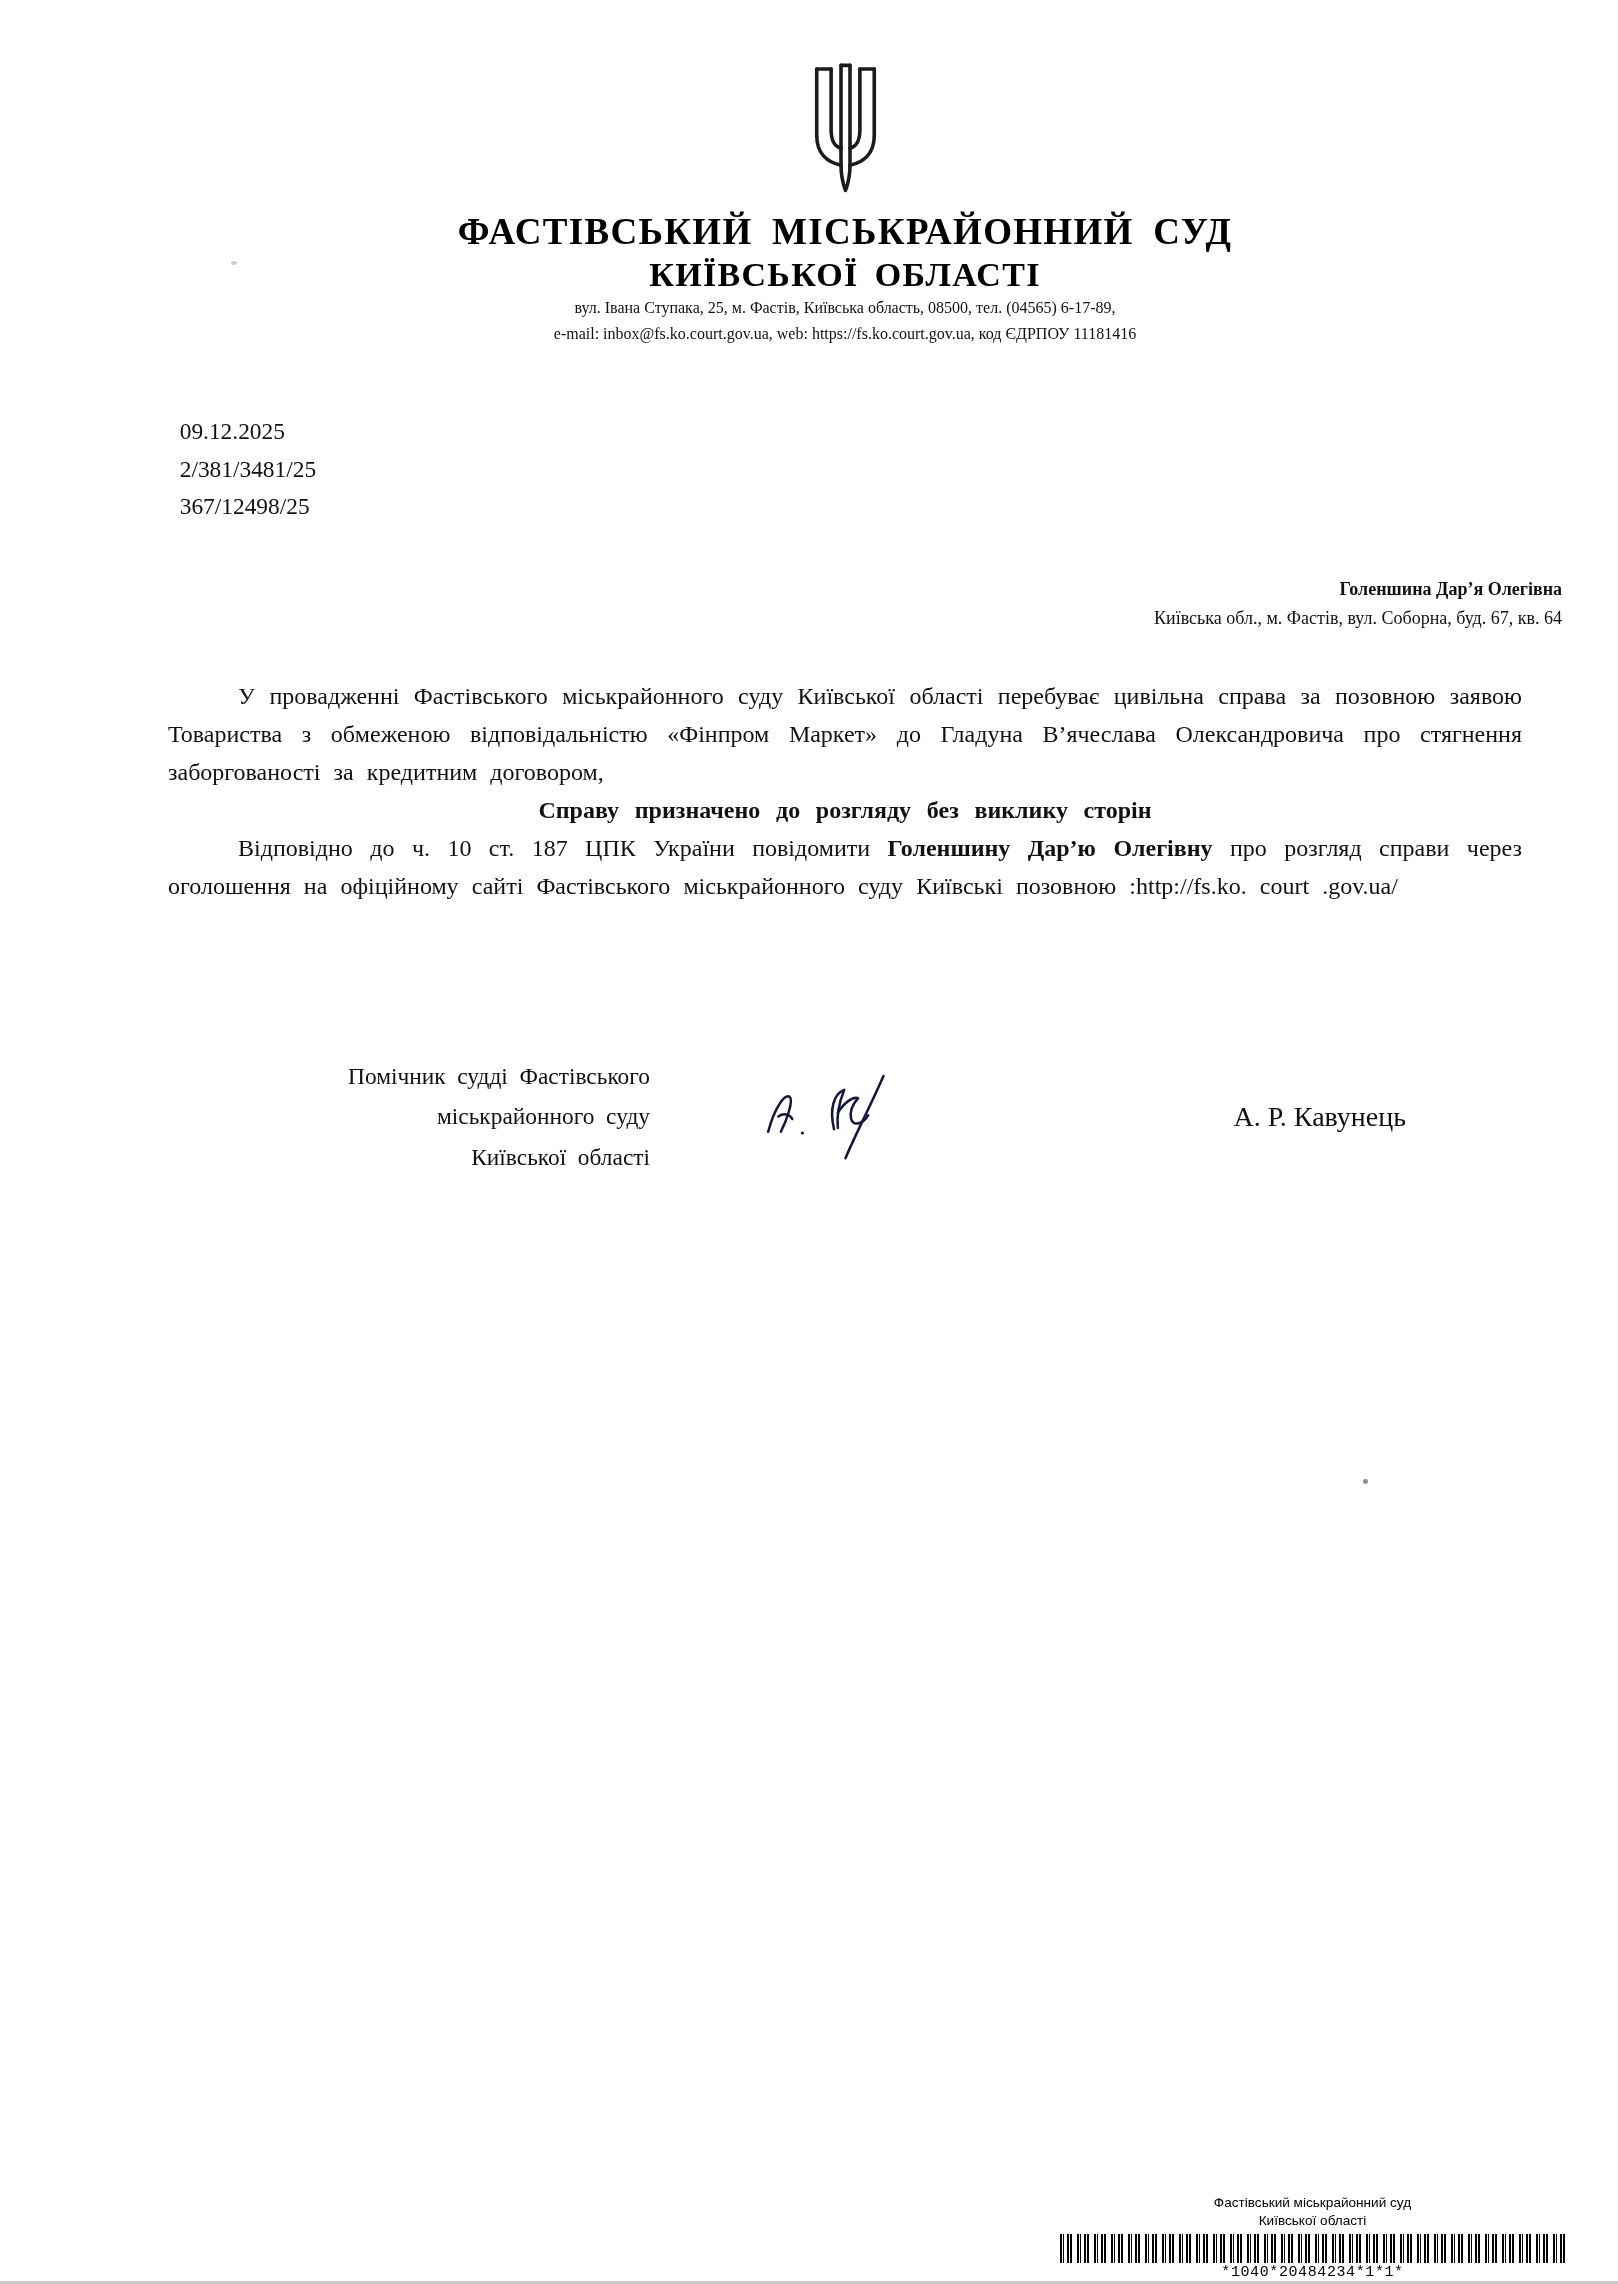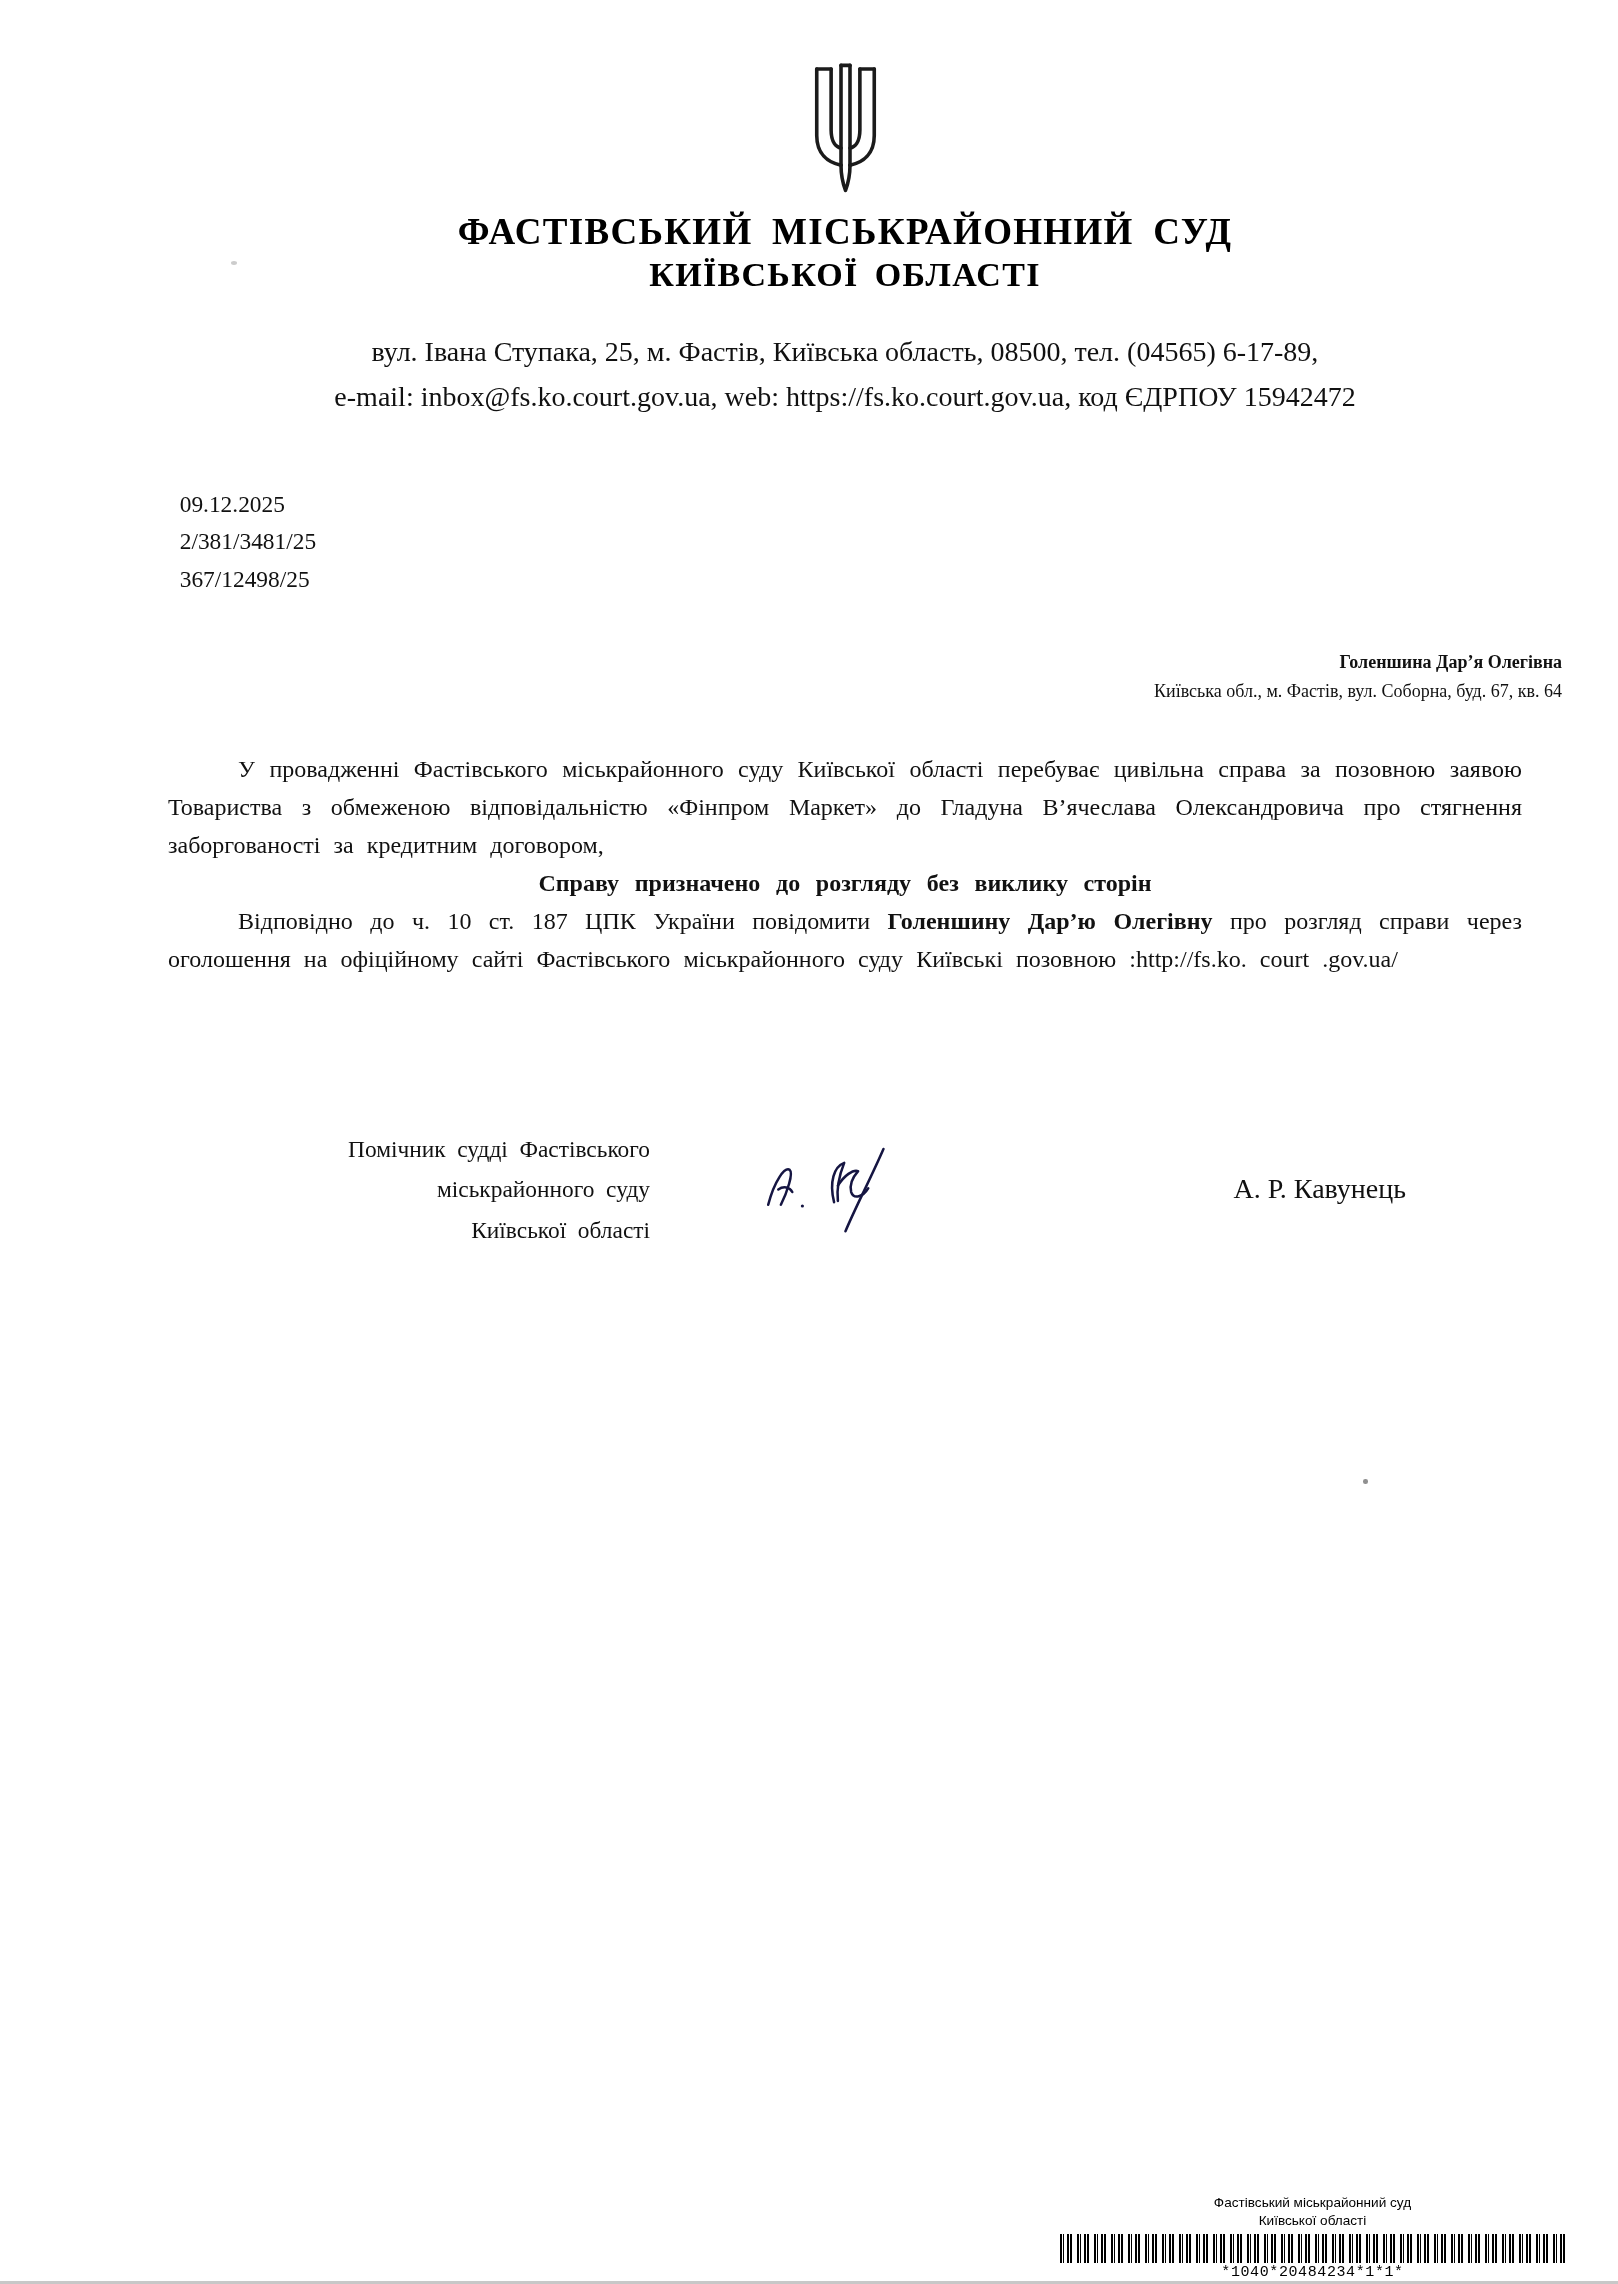--- a/index.html
+++ b/index.html
@@ -20,21 +20,21 @@
   .court-name {
     margin: 7.8px 0 0; text-align: center;
     font-size: 37px; font-weight: bold; color: #000;
     letter-spacing: 1.3px; word-spacing: 9px; line-height: 1.18;
   }
   .court-region {
     margin: 1.3px 0 0; text-align: center;
     font-size: 34px; font-weight: bold; color: #000;
     letter-spacing: 1.3px; word-spacing: 6.5px; line-height: 1.18;
   }
-  .addr-block { margin-top: 34px; text-align: center; font-size: 28px; line-height: 1.62; }
+  .addr-block { margin-top: 0; text-align: center; font-size: 16px; line-height: 1.62; }
 
   .refs { margin-top: 66px; padding-left: 11.7px; font-size: 23.4px; line-height: 1.62; }
 
   .recipient { margin-top: 49px; margin-right: -40px; text-align: right; font-size: 18px; line-height: 1.6; }
   .recipient-name { font-weight: bold; }
 
   .body-block { margin-top: 44px; font-size: 24px; line-height: 1.585; }
   .par { margin: 0; text-align: justify; text-indent: 70px; word-spacing: 7.1px; }
   .notice { margin: 0; text-align: center; font-weight: bold; word-spacing: 9.7px; }
   .bold { font-weight: bold; }
@@ -83,21 +83,21 @@
         <path d="M45 6 H55"></path>
         <path d="M45 117 C45 128 47 137 50 145 C53 137 55 128 55 117"></path>
       </svg>
     </div>
 
     <h1 class="court-name">ФАСТІВСЬКИЙ МІСЬКРАЙОННИЙ СУД</h1>
     <h1 class="court-region">КИЇВСЬКОЇ ОБЛАСТІ</h1>
 
     <div class="addr-block">
       <div>вул. Івана Ступака, 25, м. Фастів, Київська область, 08500, тел. (04565) 6-17-89,</div>
-      <div>e-mail: inbox@fs.ko.court.gov.ua, web: https://fs.ko.court.gov.ua, код ЄДРПОУ 15942472</div>
+      <div>e-mail: inbox@fs.ko.court.gov.ua, web: https://fs.ko.court.gov.ua, код ЄДРПОУ 11181416</div>
     </div>
 
     <div class="refs">
       <div>09.12.2025</div>
       <div>2/381/3481/25</div>
       <div>367/12498/25</div>
     </div>
 
     <div class="recipient">
       <div class="recipient-name">Голеншина Дар’я Олегівна</div>

